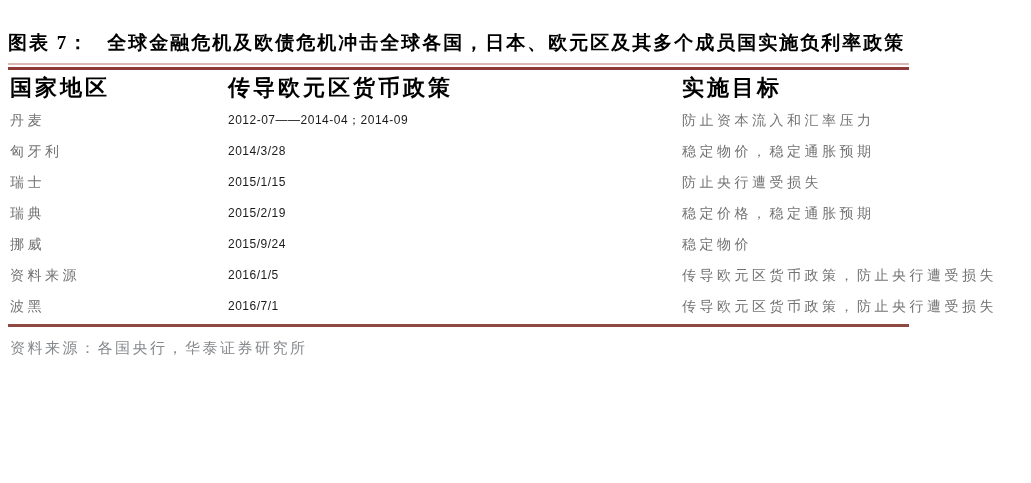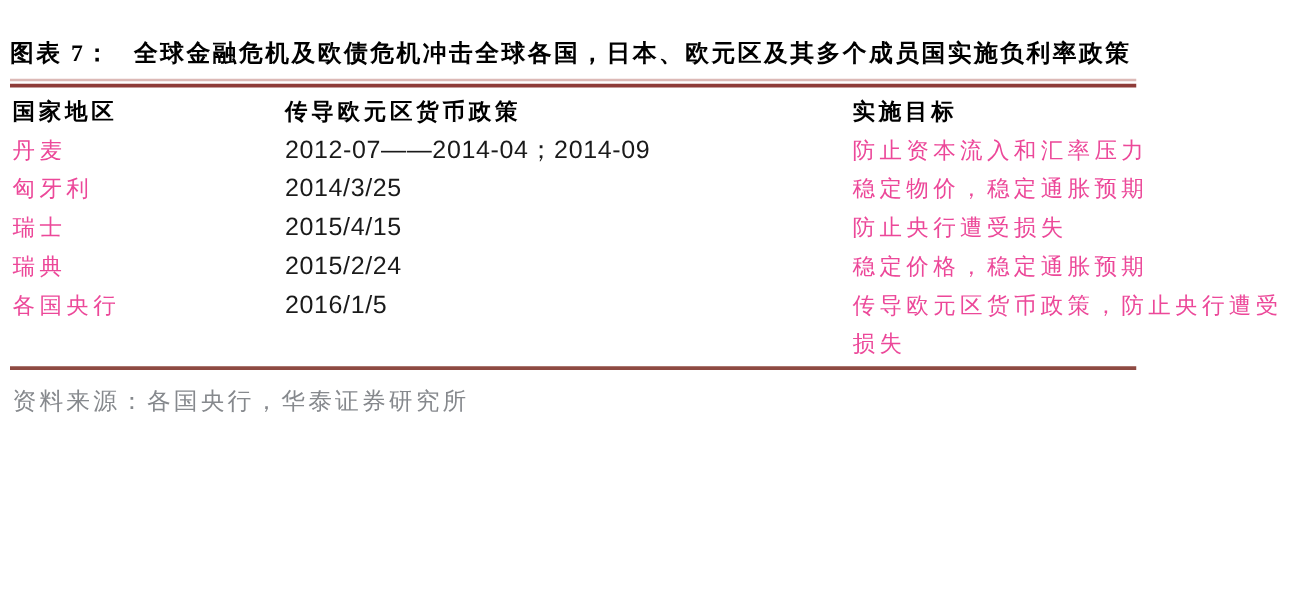--- a/index.html
+++ b/index.html
@@ -68,44 +68,44 @@
   table.ntable col.c3 { width: 349px; }
   table.ntable th, table.ntable td {
     padding: 0;
     margin: 0;
     text-align: left;
     vertical-align: top;
     line-height: 31px;
     font-weight: normal;
   }
   table.ntable thead th {
-    font-family: Liberation Sans, sans-serif;
+    font-family: Liberation Mono, monospace;
     font-weight: bold;
-    font-size: 18px;
+    font-size: 22px;
     letter-spacing: 3px;
     color: #000000;
   }
   td.cell-region, td.cell-goal {
     font-family: "Liberation Serif", serif;
-    font-size: 18px;
+    font-size: 14px;
     letter-spacing: 3.5px;
-    color: #ec4899;
+    color: #737373;
   }
   td.cell-time {
     font-family: "Liberation Sans", sans-serif;
-    font-size: 20px;
+    font-size: 12px;
     letter-spacing: 0.5px;
     color: #1a1a1a;
   }
 
   
   .source-note {
     margin: 12px 10px 0 10px;
     font-family: "Liberation Serif", serif;
-    font-size: 19px;
+    font-size: 15px;
     letter-spacing: 2.5px;
     color: #86898d;
   }
 </style>
 </head>
 <body>
 
 <div class="figure">
 
   <div class="figure-title">
@@ -131,36 +131,46 @@
       </tr>
     </thead>
     <tbody>
       <tr>
         <td class="cell-region">丹麦</td>
         <td class="cell-time">2012-07——2014-04；2014-09</td>
         <td class="cell-goal">防止资本流入和汇率压力</td>
       </tr>
       <tr>
         <td class="cell-region">匈牙利</td>
-        <td class="cell-time">2014/3/25</td>
+        <td class="cell-time">2014/3/28</td>
         <td class="cell-goal">稳定物价，稳定通胀预期</td>
       </tr>
       <tr>
         <td class="cell-region">瑞士</td>
-        <td class="cell-time">2015/4/15</td>
+        <td class="cell-time">2015/1/15</td>
         <td class="cell-goal">防止央行遭受损失</td>
       </tr>
       <tr>
         <td class="cell-region">瑞典</td>
-        <td class="cell-time">2015/2/24</td>
+        <td class="cell-time">2015/2/19</td>
         <td class="cell-goal">稳定价格，稳定通胀预期</td>
       </tr>
       <tr>
-        <td class="cell-region">各国央行</td>
+        <td class="cell-region">挪威</td>
+        <td class="cell-time">2015/9/24</td>
+        <td class="cell-goal">稳定物价</td>
+      </tr>
+      <tr>
+        <td class="cell-region">资料来源</td>
         <td class="cell-time">2016/1/5</td>
+        <td class="cell-goal">传导欧元区货币政策，防止央行遭受损失</td>
+      </tr>
+      <tr>
+        <td class="cell-region">波黑</td>
+        <td class="cell-time">2016/7/1</td>
         <td class="cell-goal">传导欧元区货币政策，防止央行遭受损失</td>
       </tr>
     </tbody>
   </table>
 
   <div class="rule-bottom"></div>
 
   <div class="source-note">资料来源：各国央行，华泰证券研究所</div>
 
 </div>

